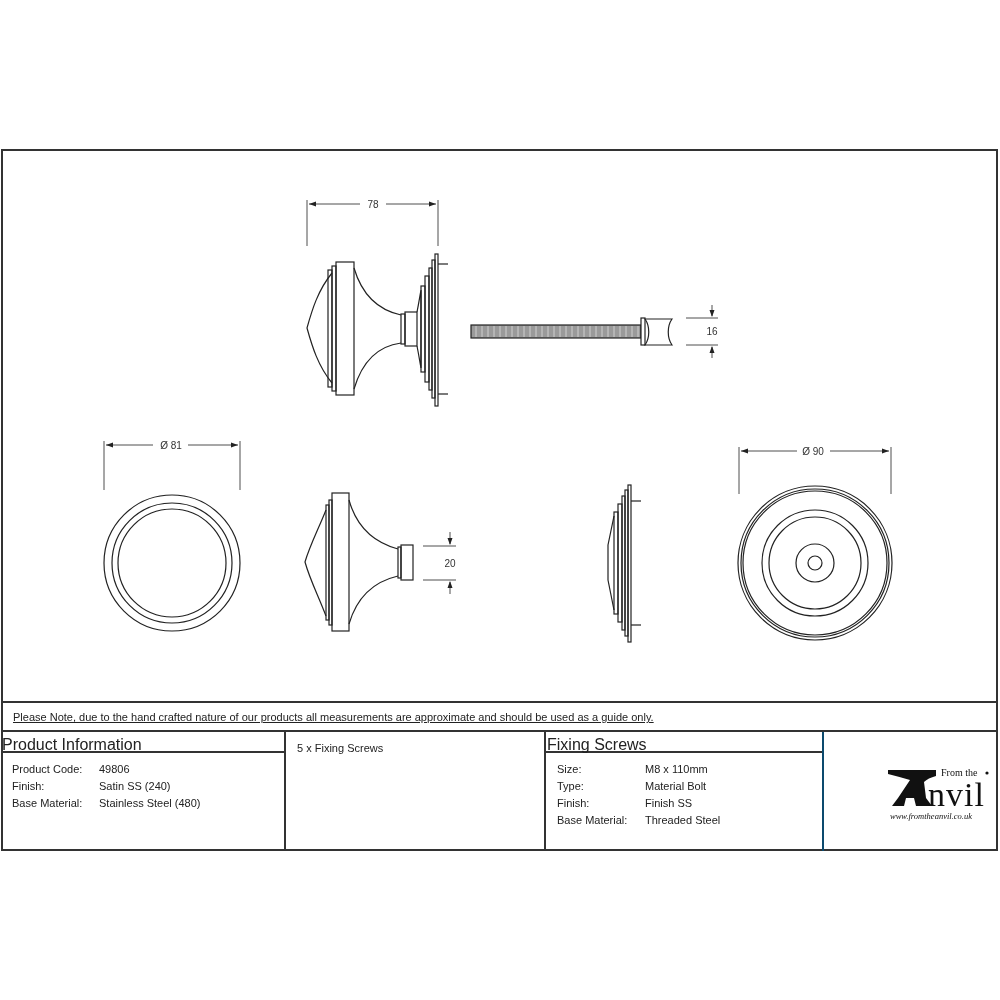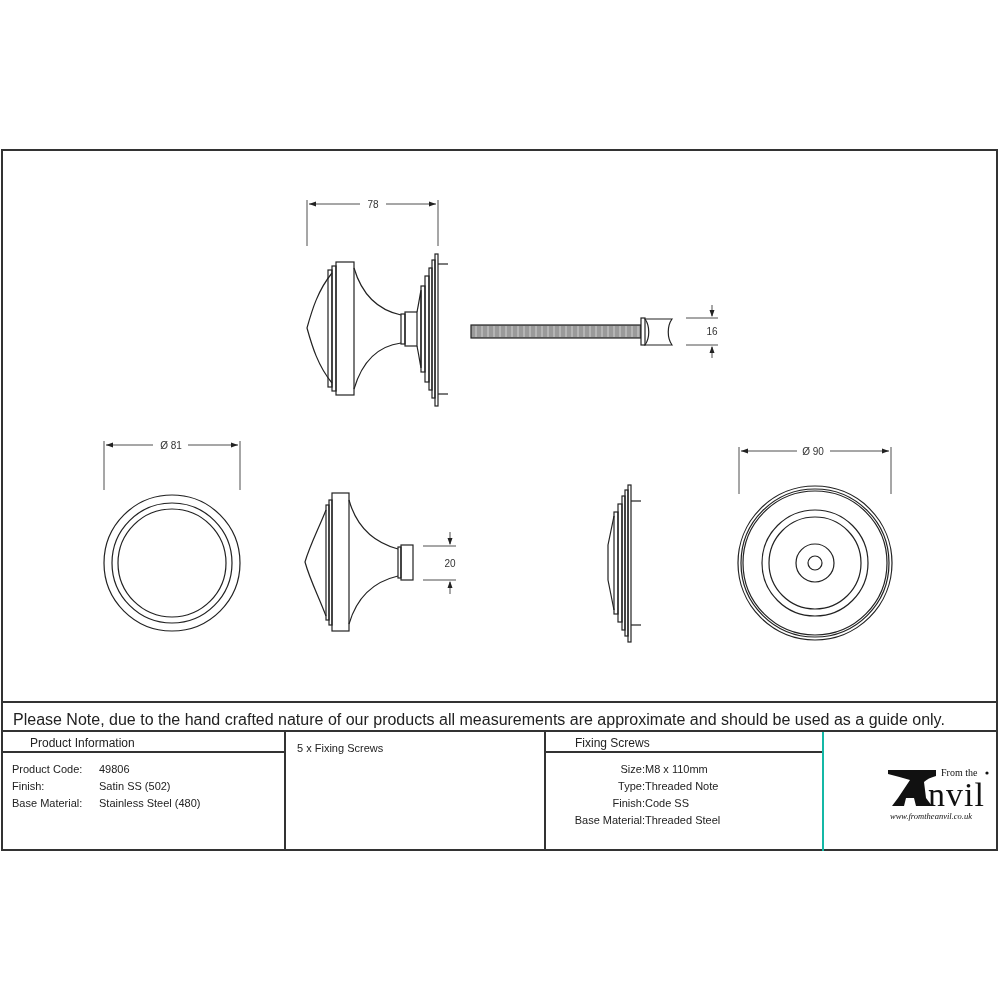--- a/index.html
+++ b/index.html
@@ -3,34 +3,34 @@
 <meta charset="utf-8">
 <style>
   html, body { margin:0; padding:0; background:#ffffff; }
   body { width:1000px; height:1000px; position:relative; overflow:hidden;
          font-family:"Liberation Sans", "DejaVu Sans", sans-serif; color:#222; }
   .sheet { position:absolute; left:1px; top:149px; width:997px; height:702px;
            border:2px solid #333; box-sizing:border-box; }
   .drawing { position:absolute; left:0; top:0; width:1000px; height:700px; }
   .note-row { position:absolute; left:1px; top:701px; width:997px; height:31px;
               border-top:2px solid #333; box-sizing:border-box;
-              font-size:16px; padding:8px 0 13px 12px; }
+              font-size:11px; padding:8px 0 13px 12px;text-decoration:underline; }
   .table { position:absolute; left:1px; top:730px; width:997px; height:121px;
            border-top:2px solid #333; box-sizing:border-box; }
   .col { position:absolute; top:0; height:119px; box-sizing:border-box; }
   .col.c1 { left:0; width:285px; border-right:2px solid #333; }
   .col.c2 { left:285px; width:260px; border-right:2px solid #333; }
-  .col.c3 { left:545px; width:278px; border-right:2px solid #14b8a6; }
+  .col.c3 { left:545px; width:278px; border-right:2px solid #0c4a6e; }
   .col.c4 { left:859px; width:174px; }
   .col-head { height:21px; border-bottom:2px solid #333; box-sizing:border-box;
-              font-size:12px; padding:4px 0 0 29px; }
+              font-size:16px; padding:4px 0 0 1px; }
   .col-body { padding:8px 12px 0 11px; font-size:11px; line-height:17px; }
   .kv { display:flex; }
   .kv .k { width:87px; }
-  .c3 .kv .k { width:88px;text-align:right; }
+  .c3 .kv .k { width:88px; }
   .logo { position:absolute; left:26px; top:30px; width:130px; height:60px; }
   .dim-text { font-family:"Liberation Sans", "DejaVu Sans", sans-serif; font-size:10px; fill:#333; }
 </style>
 </head>
 <body>
 
 <div class="sheet"></div>
 
 <svg class="drawing" viewBox="0 0 1000 700" width="1000" height="700" style="position:absolute;left:0;top:150px;">
   <g stroke="#222" fill="none" stroke-width="1.2">
@@ -179,21 +179,21 @@
 <div class="table">
   <div class="col c1">
     <div class="col-head">Product Information</div>
     <div class="col-body">
       <div class="kv">
           <span class="k">Product Code:</span>
           <span>49806</span>
         </div>
       <div class="kv">
           <span class="k">Finish:</span>
-          <span>Satin SS (502)</span>
+          <span>Satin SS (240)</span>
         </div>
       <div class="kv">
           <span class="k">Base Material:</span>
           <span>Stainless Steel (480)</span>
         </div>
     </div>
   </div>
 
   <div class="col c2">
     <div class="col-body">
@@ -203,25 +203,25 @@
 
   <div class="col c3">
     <div class="col-head">Fixing Screws</div>
     <div class="col-body">
       <div class="kv">
           <span class="k">Size:</span>
           <span>M8 x 110mm</span>
         </div>
       <div class="kv">
           <span class="k">Type:</span>
-          <span>Threaded Note</span>
+          <span>Material Bolt</span>
         </div>
       <div class="kv">
           <span class="k">Finish:</span>
-          <span>Code SS</span>
+          <span>Finish SS</span>
         </div>
       <div class="kv">
           <span class="k">Base Material:</span>
           <span>Threaded Steel</span>
         </div>
     </div>
   </div>
 
   <div class="col c4">
     <svg class="logo" viewBox="0 0 130 60">

